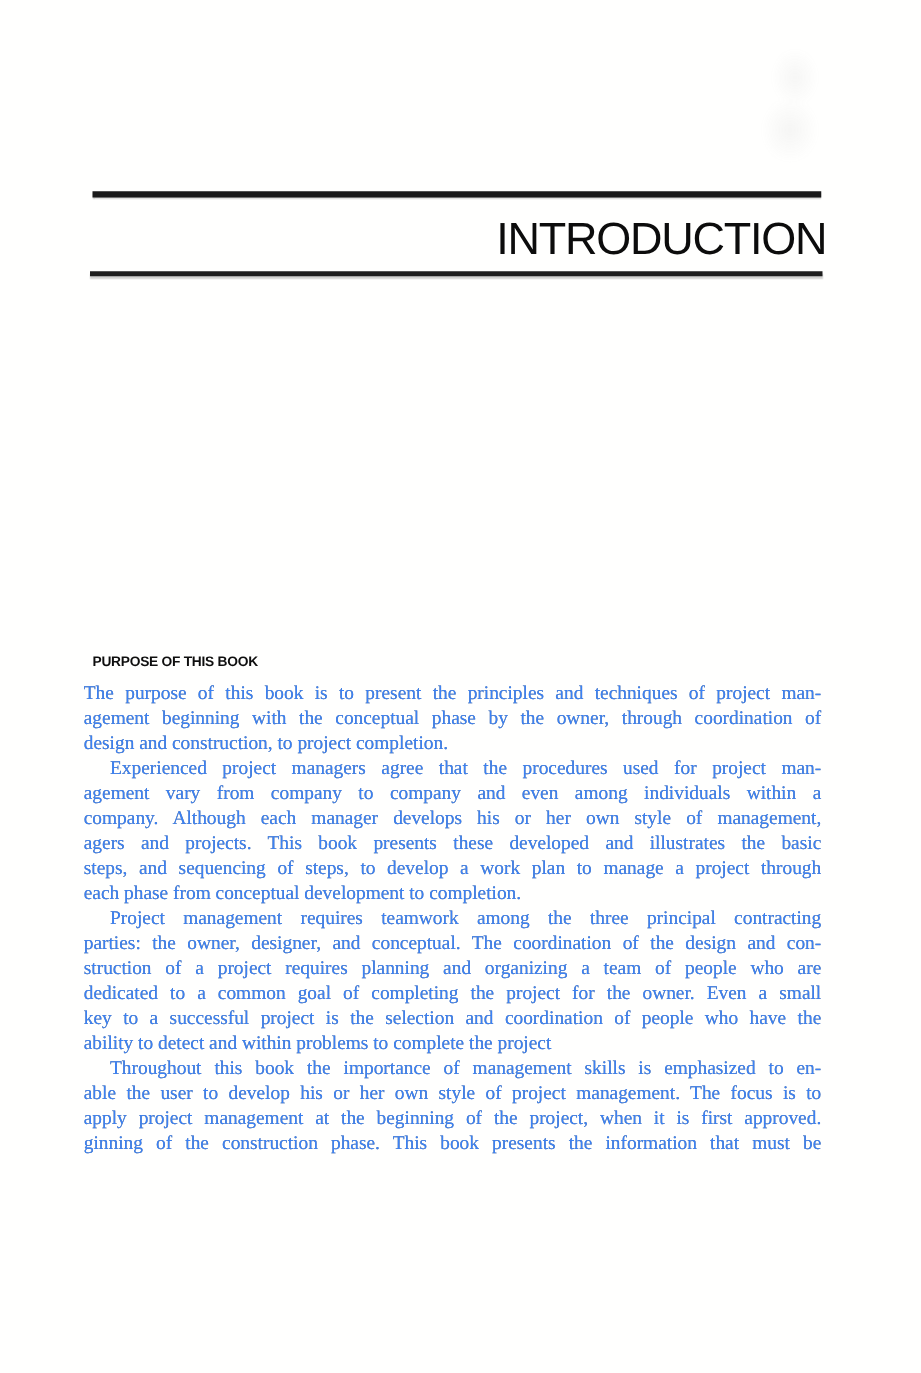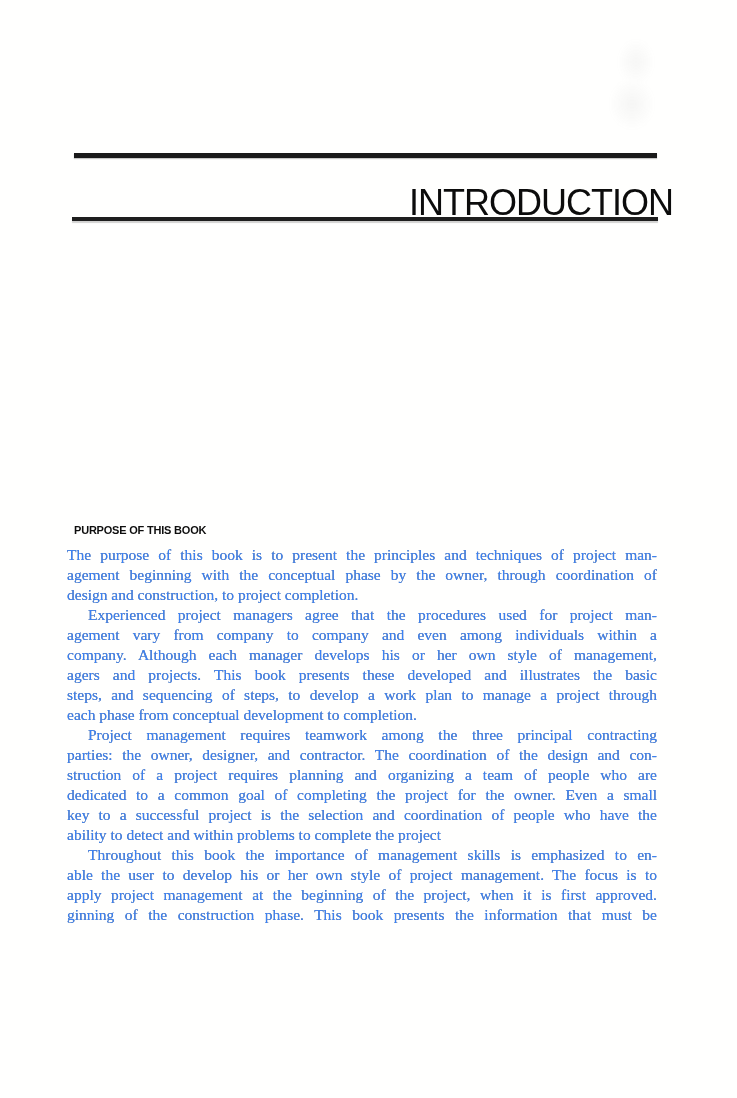--- a/index.html
+++ b/index.html
@@ -25,21 +25,21 @@
     position: absolute;
     left: 74px; top: 153px;
     width: 583px; height: 5px;
     background: #1a1a1a;
     box-shadow: 0 1px 1px rgba(0,0,0,0.22);
   }
   .chapter-title {
     position: absolute;
     left: 74px; top: 167px;
     width: 583px;
-    margin: 16px;
+    margin: 4px;
     text-align: right;
     font-family: "Liberation Sans", sans-serif;
     font-weight: 400;
     font-size: 36px;
     line-height: 40px;
     letter-spacing: -1px;
     color: #0c0c0c;
   }
   .rule-bottom {
     position: absolute;
@@ -95,21 +95,21 @@
       <div>
         <div class="line indent">Experienced project managers agree that the procedures used for project man-</div>
         <div class="line">agement vary from company to company and even among individuals within a</div>
         <div class="line">company. Although each manager develops his or her own style of management,</div>
         <div class="line">agers and projects. This book presents these developed and illustrates the basic</div>
         <div class="line">steps, and sequencing of steps, to develop a work plan to manage a project through</div>
         <div class="line last">each phase from conceptual development to completion.</div>
       </div>
       <div>
         <div class="line indent">Project management requires teamwork among the three principal contracting</div>
-        <div class="line">parties: the owner, designer, and contractor. The coordination of the design and con-</div>
+        <div class="line">parties: the owner, designer, and conceptual. The coordination of the design and con-</div>
         <div class="line">struction of a project requires planning and organizing a team of people who are</div>
         <div class="line">dedicated to a common goal of completing the project for the owner. Even a small</div>
         <div class="line">key to a successful project is the selection and coordination of people who have the</div>
         <div class="line last">ability to detect and within problems to complete the project</div>
       </div>
       <div>
         <div class="line indent">Throughout this book the importance of management skills is emphasized to en-</div>
         <div class="line">able the user to develop his or her own style of project management. The focus is to</div>
         <div class="line">apply project management at the beginning of the project, when it is first approved.</div>
         <div class="line">ginning of the construction phase. This book presents the information that must be</div>

